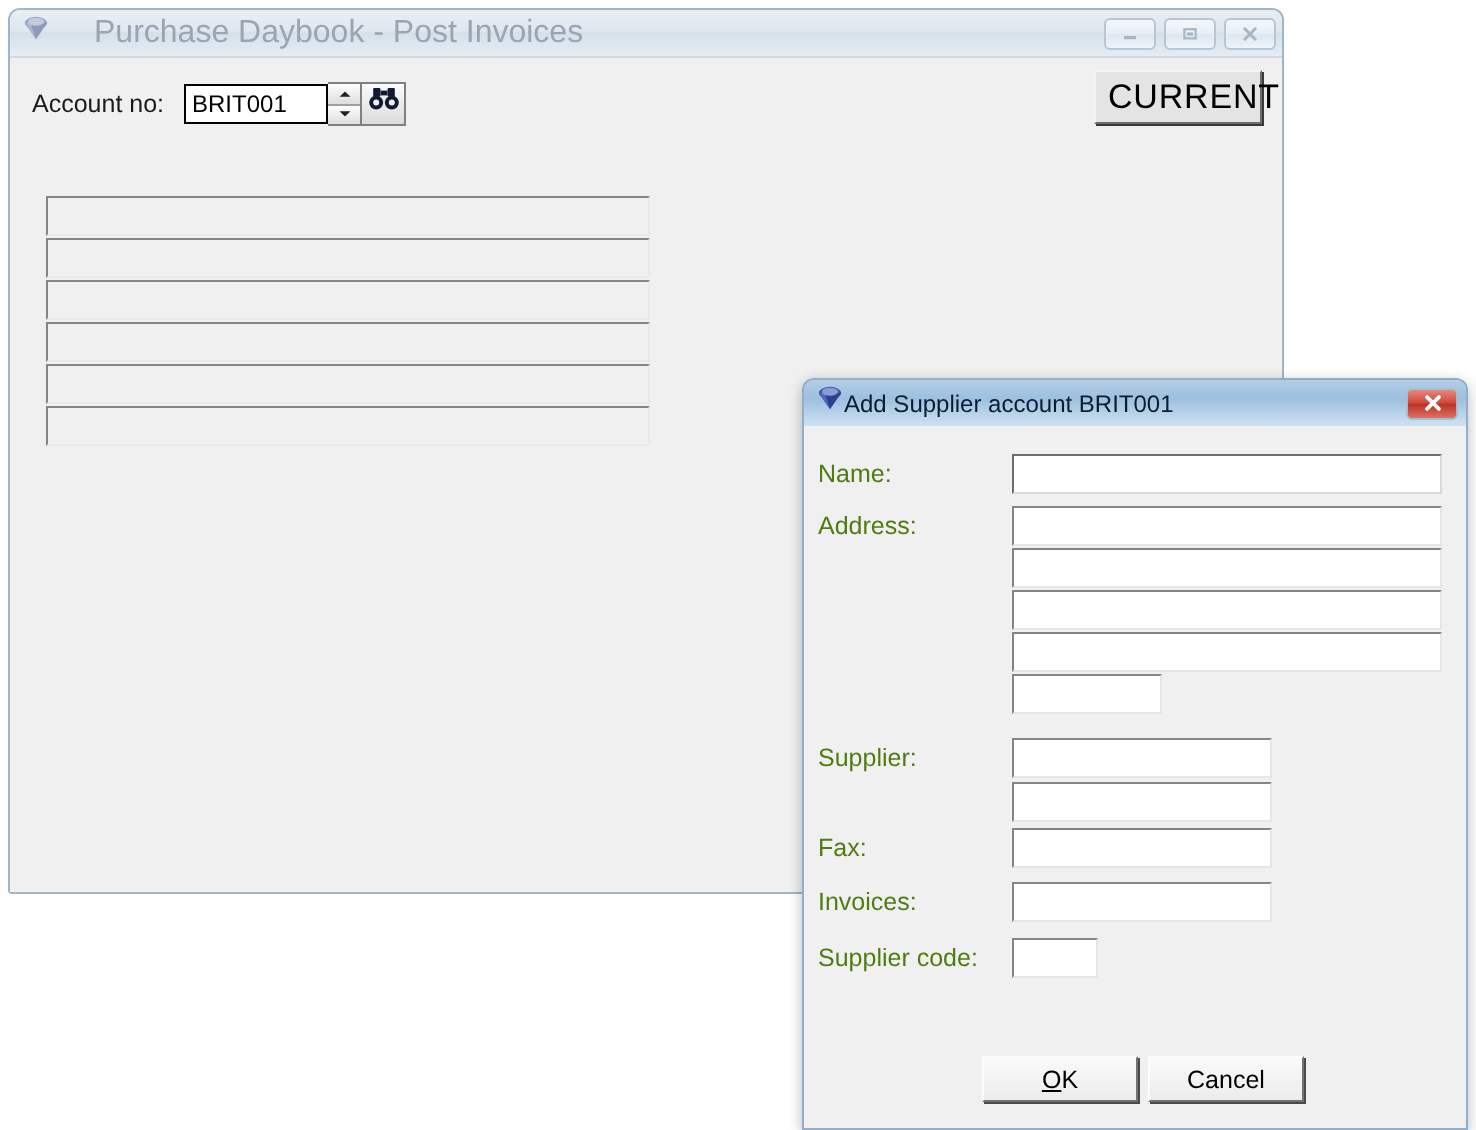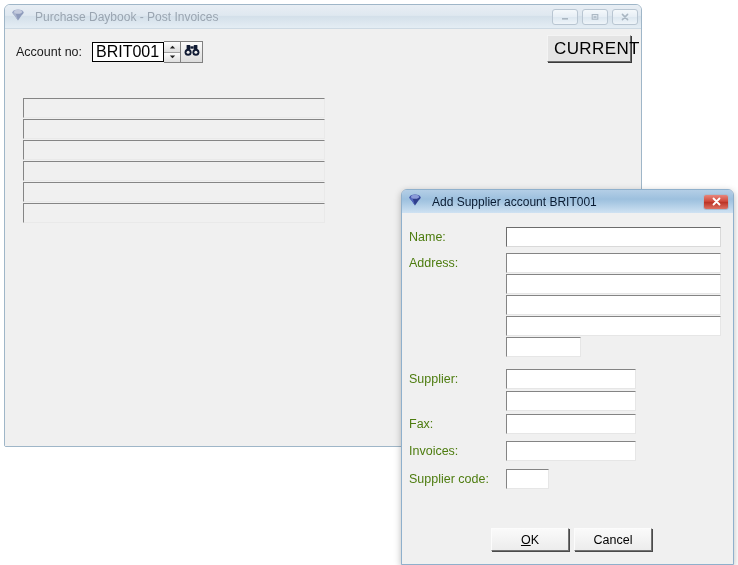--- a/index.html
+++ b/index.html
@@ -30,23 +30,23 @@
     background: linear-gradient(to bottom, #e8eef4 0%, #dfe8f0 45%, #d4e0ea 50%, #e4edf4 100%);
     border-radius: 5px 5px 0 0;
     border-bottom: 1px solid #cdd9e3;
     display: flex;
     align-items: center;
     padding: 0 3px 0 6px;
     box-sizing: border-box;
     position: relative;
   }
   #main-titlebar .title-text {
-    font-size: 12px;
+    font-size: 16px;
     color: #9aa5b1;
-    margin-left: 10px;
+    margin-left: 22px;
     white-space: nowrap;
     flex: 1;
   }
   .win-btns { display: flex; gap: 4px; }
   .win-btn {
     width: 26px;
     height: 16px;
     border: 1px solid #b9c6d2;
     border-radius: 3px;
     background: linear-gradient(to bottom, #f4f8fb 0%, #e6eef5 50%, #dce7f0 51%, #eef4f9 100%);
@@ -76,21 +76,21 @@
     left: 11px;
     top: 12px;
     display: flex;
     align-items: center;
   }
   #account-input {
     width: 72px;
     height: 20px;
     border: 1px solid #000000;
     background: #ffffff;
-    font-size: 16px;
+    font-size: 12px;
     font-family: "Liberation Sans", sans-serif;
     color: #000;
     padding: 0 3px;
     box-sizing: border-box;
     margin-left: 10px;
     outline: none;
   }
   #spinner {
     width: 17px;
     height: 22px;
@@ -178,21 +178,21 @@
     background: linear-gradient(to bottom, #b4cee6 0%, #9dc0de 40%, #a8c8e3 55%, #cfe2f2 100%);
     border-radius: 5px 5px 0 0;
     display: flex;
     align-items: center;
     padding: 0 4px 0 6px;
     box-sizing: border-box;
   }
   #dialog-titlebar .title-text {
     font-size: 12px;
     color: #0a1c33;
-    margin-left: 10px;
+    margin-left: 0;
     flex: 1;
     white-space: nowrap;
   }
   #dialog-close {
     width: 26px;
     height: 16px;
     border: 1px solid #a8bdd0;
     border-radius: 3px;
     background: linear-gradient(to bottom,#e8857b 0%, #cf4a3c 45%, #bb3426 52%, #dd7264 100%);
     display: flex;

